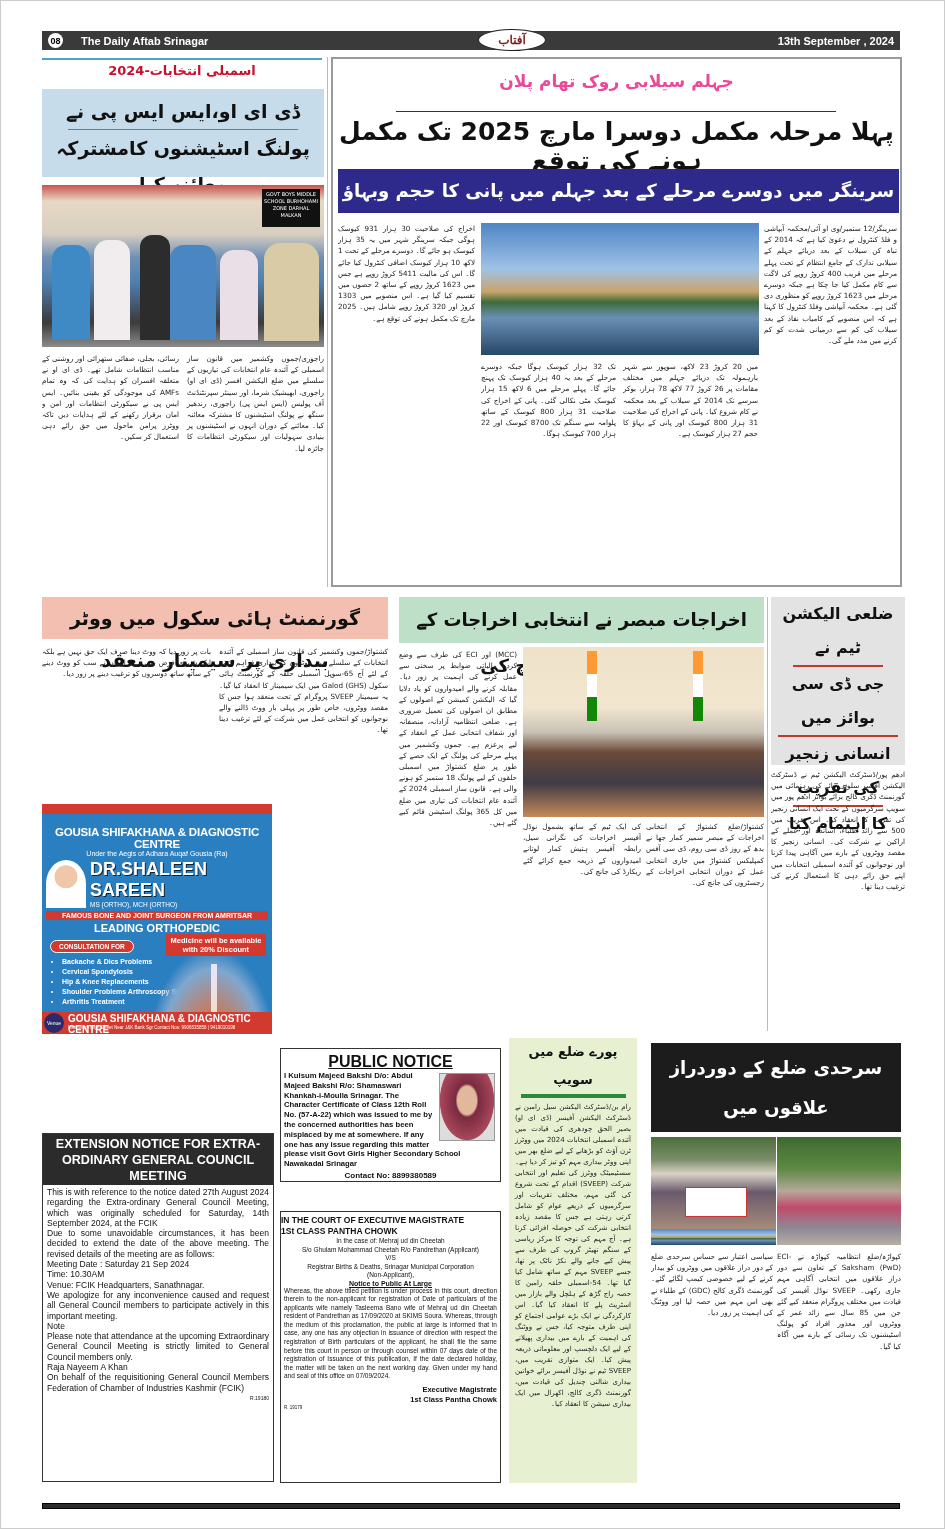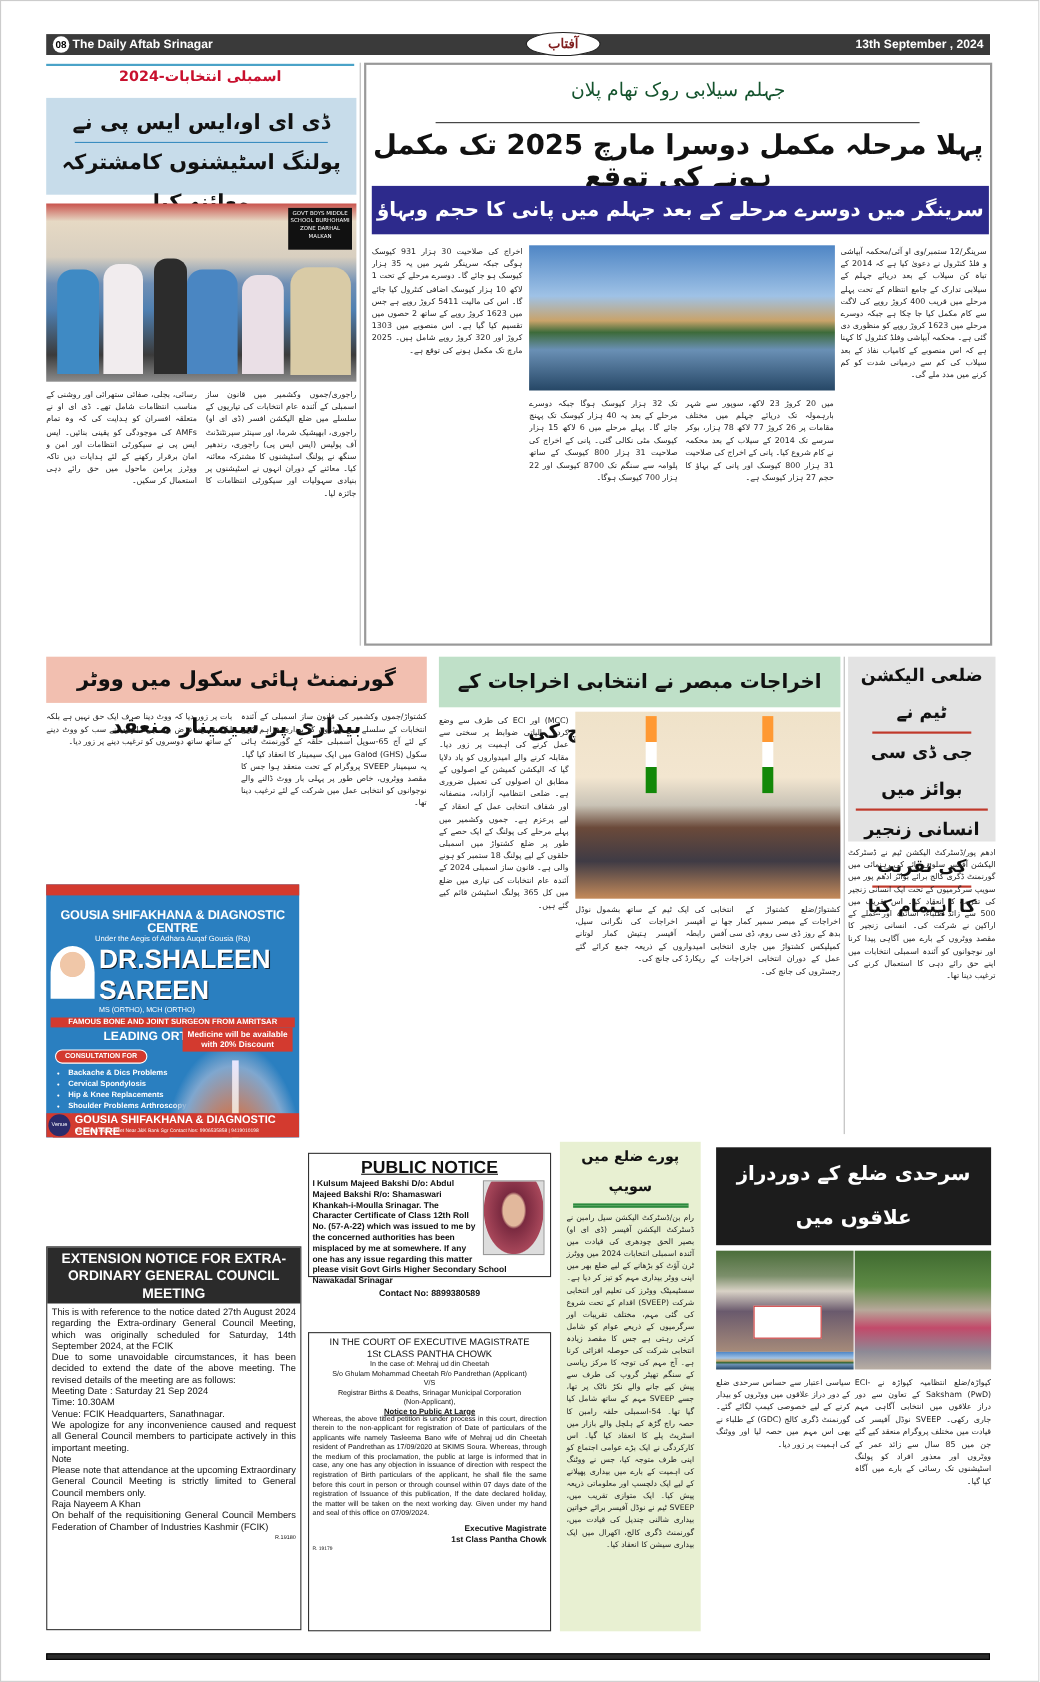--- a/index.html
+++ b/index.html
@@ -2,57 +2,57 @@
 <html><head>
 <meta charset="utf-8">
 <style>
   * { box-sizing: border-box; margin: 0; padding: 0; }
   html, body { width: 945px; height: 1529px; background: #fff; overflow: hidden; }
   body { font-family: "DejaVu Sans", sans-serif; color: #111; position: relative; }
   .page { position: absolute; left: 0; top: 0; width: 945px; height: 1529px; border: 1px solid #ccc; }
 
   
   .masthead { position: absolute; left: 41px; top: 30px; width: 858px; height: 19px; background: #3a3a3a; color: #fff; display: flex; align-items: center; justify-content: space-between; padding: 0 6px; font-family: "Liberation Sans", sans-serif; font-weight: bold; font-size: 11px; }
-  .masthead .left { display: flex; align-items: center; gap: 3px; }
+  .masthead .left { display: flex; align-items: center; gap: 18px; }
   .pgno { width: 15px; height: 15px; border-radius: 50%; background: #fff; color: #000; font-size: 9px; display: flex; align-items: center; justify-content: center; }
   .logo-oval { position: absolute; left: 436px; top: -2px; width: 68px; height: 22px; border-radius: 50%; background: #fff; color: #7f1d1d; font-family: "DejaVu Serif", serif; font-size: 12px; display: flex; align-items: center; justify-content: center; border: 1px solid #222; }
   .box { position: absolute; overflow: hidden; }
   .body-text { font-size: 7.2px; line-height: 11.2px; color: #222; text-align: justify; direction: rtl; }
   .cols { display: flex; flex-direction: row-reverse; gap: 8px; }
   .cols > div { flex: 1; }
 
   .photo { position: absolute; overflow: hidden; }
 
   
   .tl-topline { position: absolute; left: 41px; top: 57px; width: 280px; height: 2px; background: #4aa3c8; }
   .tl-kicker { position: absolute; left: 41px; top: 62px; width: 280px; text-align: center; color: #c8102e; font-weight: bold; font-size: 13px; direction: rtl; }
   .tl-head { position: absolute; left: 41px; top: 88px; width: 282px; height: 88px; background: #c7dcea; text-align: center; direction: rtl; font-size: 19px; font-weight: bold; line-height: 36px; padding-top: 4px; }
   .tl-head .mid { width: 230px; height: 1px; background: #3a8dc0; margin: 0 auto; }
 
   
   .main-frame { position: absolute; left: 330px; top: 56px; width: 571px; height: 530px; border: 2px solid #999; }
-  .main-kicker { position: absolute; left: 330px; top: 70px; width: 571px; text-align: center; color: #14532d; font-weight: normal; font-size: 17px; direction: rtl; }
+  .main-kicker { position: absolute; left: 330px; top: 70px; width: 571px; text-align: center; color: #ec4899; font-weight: bold; font-size: 17px; direction: rtl; }
   .main-kicker-rule { position: absolute; left: 395px; top: 110px; width: 440px; height: 1px; background: #333; }
   .main-head { position: absolute; left: 330px; top: 116px; width: 571px; text-align: center; font-weight: bold; font-size: 25px; direction: rtl; }
   .main-banner { position: absolute; left: 337px; top: 168px; width: 561px; height: 44px; background: #2d2a8c; color: #fff; text-align: center; font-weight: bold; font-size: 18px; line-height: 44px; direction: rtl; }
 
   .sky { background: linear-gradient(180deg, #4f86c5 0%, #9fc2e6 35%, #c9a36a 52%, #3d6b3a 60%, #6a90b5 72%, #264766 100%); }
 
   
   .h-pink { position: absolute; left: 41px; top: 596px; width: 346px; height: 42px; background: #f2bfb0; text-align: center; direction: rtl; font-weight: bold; font-size: 19px; line-height: 42px; }
   .h-green { position: absolute; left: 398px; top: 596px; width: 365px; height: 46px; background: #bfe0c8; text-align: center; direction: rtl; font-weight: bold; font-size: 18px; line-height: 46px; }
   .h-gray { position: absolute; left: 770px; top: 596px; width: 134px; height: 168px; background: #e3e3e3; text-align: center; direction: rtl; font-weight: bold; font-size: 16px; }
   .h-gray .ln { line-height: 34px; }
   .h-gray .rl { width: 90px; height: 2px; background: #c0392b; margin: 0 auto; }
 
   
   .ad { position: absolute; left: 41px; top: 803px; width: 230px; height: 230px; background: #2a7fc0; border-top: 10px solid #d33a2f; overflow: hidden; font-family: "Liberation Sans", sans-serif; color: #fff; }
   .ad .t1 { text-align: center; font-weight: bold; font-size: 11.5px; margin-top: 12px; letter-spacing: -0.2px; }
   .ad .t2 { text-align: center; font-size: 7px; }
-  .ad .dr { margin-left: 48px; font-weight: bold; font-size: 24px; margin-top: 2px; text-shadow: 1px 1px 0 #123; }
+  .ad .dr { margin-left: 48px; font-weight: bold; font-size: 18px; margin-top: 2px; text-shadow: 1px 1px 0 #123; }
   .ad .deg { margin-left: 48px; font-size: 6.5px; }
   .ad .famous { background: #d33a2f; text-align: center; font-size: 7px; font-weight: bold; margin: 3px 4px 0; padding: 1px 0; }
   .ad .lead { text-align: center; font-weight: bold; font-size: 11px; margin-top: 2px; }
   .ad .consult { display: inline-block; background: #d33a2f; border-radius: 10px; font-size: 6.5px; font-weight: bold; padding: 2px 8px; margin: 6px 0 0 8px; border: 1px solid #fff; }
   .ad .disc { position: absolute; right: 6px; top: 120px; width: 100px; background: #d33a2f; text-align: center; font-size: 7.5px; font-weight: bold; padding: 2px; }
   .ad ul { margin: 4px 0 0 20px; font-size: 7px; font-weight: bold; line-height: 10px; }
   .ad .avail { position: absolute; left: 6px; top: 209px; width: 106px; height: 58px; background: #d33a2f; border-radius: 10px; text-align: center; font-size: 7.5px; line-height: 11px; padding-top: 3px; }
   .ad .avail .big { font-size: 11px; font-weight: bold; }
   .ad .free { position: absolute; left: 4px; top: 270px; width: 130px; background: #d33a2f; border-radius: 8px; text-align: center; font-size: 5.5px; padding: 1px; }
   .ad .call { position: absolute; left: 4px; top: 287px; font-weight: bold; font-size: 8px; }
@@ -64,29 +64,29 @@
   .ad .spine { position: absolute; right: 55px; top: 150px; width: 6px; height: 150px; background: linear-gradient(#e6e6ff, #ffcc66); }
 
   
   .ext { position: absolute; left: 41px; top: 1132px; width: 232px; height: 349px; border: 1px solid #333; font-family: "Liberation Sans", sans-serif; }
   .ext .hd { background: #2b2b2b; color: #fff; text-align: center; font-weight: bold; font-size: 12.6px; line-height: 16px; padding: 2px 0 1px; }
   .ext .bd { padding: 2px 4px; font-size: 8.5px; line-height: 10.3px; text-align: justify; }
   .ext .bd p { margin: 0; }
   .ext .ref { text-align: right; font-size: 5px; }
 
   
-  .pn { position: absolute; left: 279px; top: 1047px; width: 221px; height: 113px; border: 1px solid #333; font-family: "Liberation Sans", sans-serif; }
+  .pn { position: absolute; left: 279px; top: 1047px; width: 221px; height: 134px; border: 1px solid #333; font-family: "Liberation Sans", sans-serif; }
   .pn .hd { text-align: center; font-weight: bold; font-size: 16px; text-decoration: underline; margin-top: 4px; }
   .pn .bd { font-size: 7.7px; line-height: 9.8px; padding: 0 3px; font-weight: bold; }
   .pn .photo-w { float: right; width: 56px; height: 68px; margin: 2px 2px 0 4px; background: radial-gradient(ellipse at 50% 40%, #e2b89c 0%, #e2b89c 25%, #7a2a40 30%, #a8475a 70%, #ddd 72%); border: 1px solid #999; }
   .pn .contact { text-align: center; font-weight: bold; font-size: 8px; margin-top: 2px; }
 
   
   .court { position: absolute; left: 279px; top: 1210px; width: 221px; height: 272px; border: 1px solid #333; font-family: "Liberation Sans", sans-serif; }
-  .court .hd { text-align: center; font-weight: normal; font-size: 8.5px; line-height: 11px; margin-top: 3px; }
+  .court .hd { font-weight: bold; font-size: 8.5px; line-height: 11px; margin-top: 3px; }
   .court .c { text-align: center; font-size: 6.5px; line-height: 8.5px; }
   .court .u { text-align: center; font-size: 7px; font-weight: bold; text-decoration: underline; }
   .court .bd { font-size: 6.5px; line-height: 8.6px; padding: 0 3px; text-align: justify; }
   .court .sig { text-align: right; font-size: 7.5px; font-weight: bold; line-height: 10px; padding-right: 3px; margin-top: 4px; }
   .court .ref { font-size: 4.5px; padding-left: 3px; }
 
   
   .sweep { position: absolute; left: 508px; top: 1037px; width: 128px; height: 445px; background: #e8f0d2; }
   .sweep .h1 { text-align: center; direction: rtl; font-weight: bold; font-size: 13px; line-height: 28px; }
   .sweep .rl { width: 105px; height: 2px; background: #2b8a3e; margin: 0 auto; }

